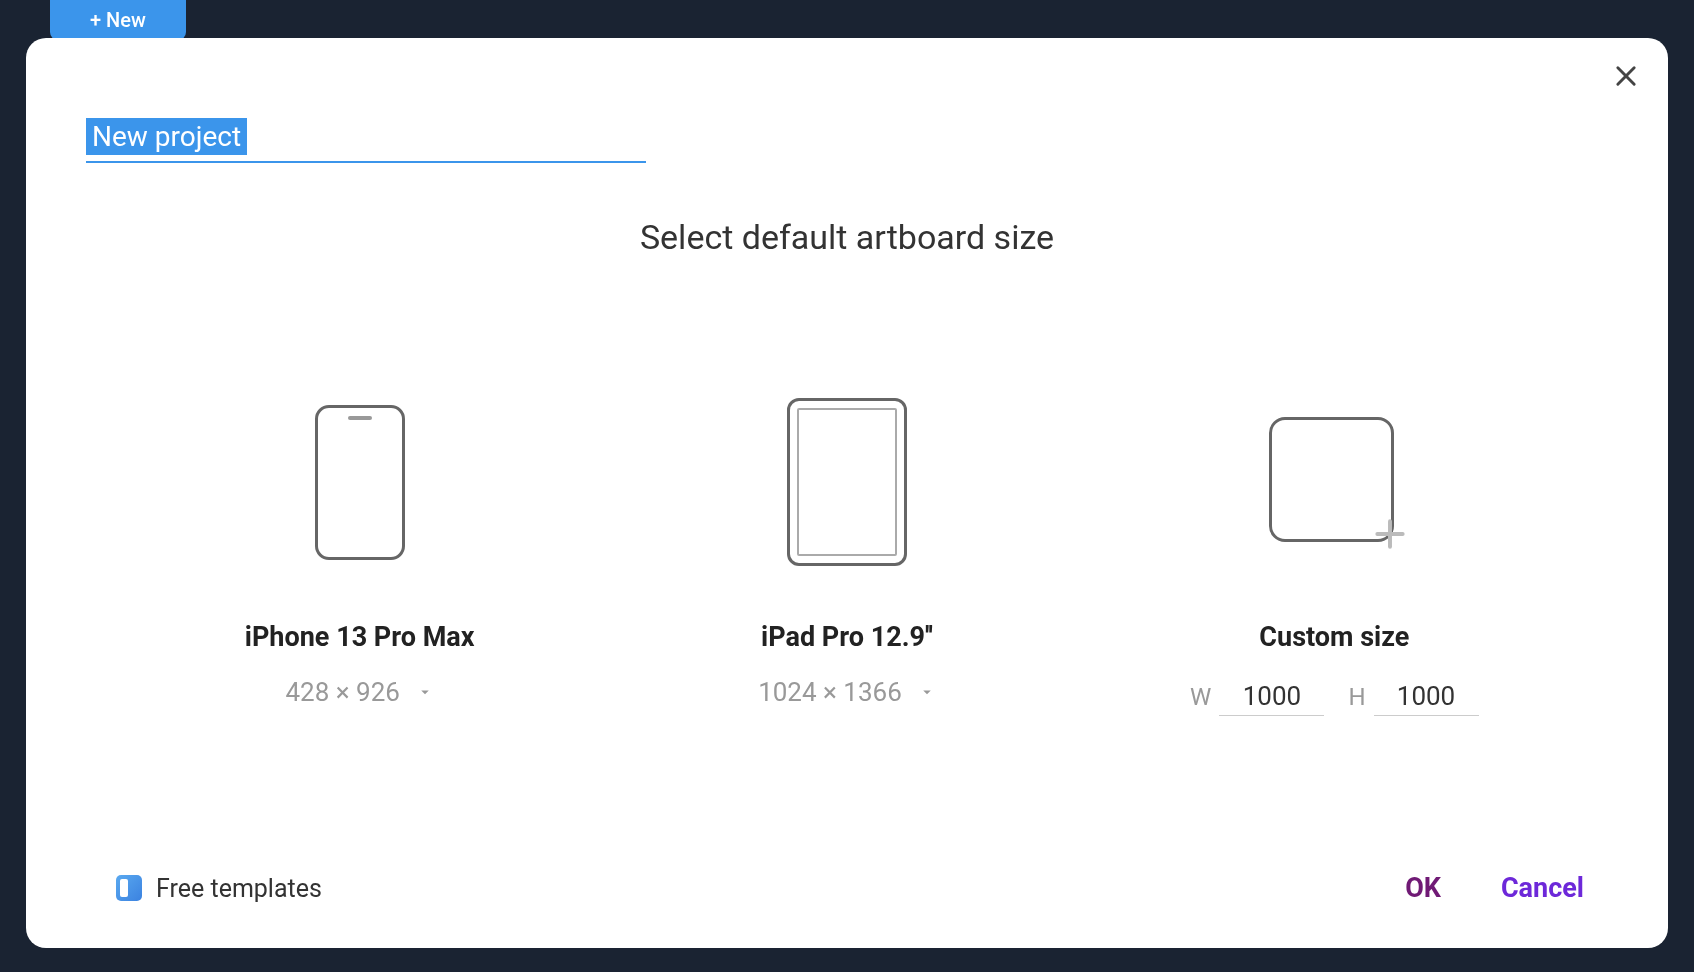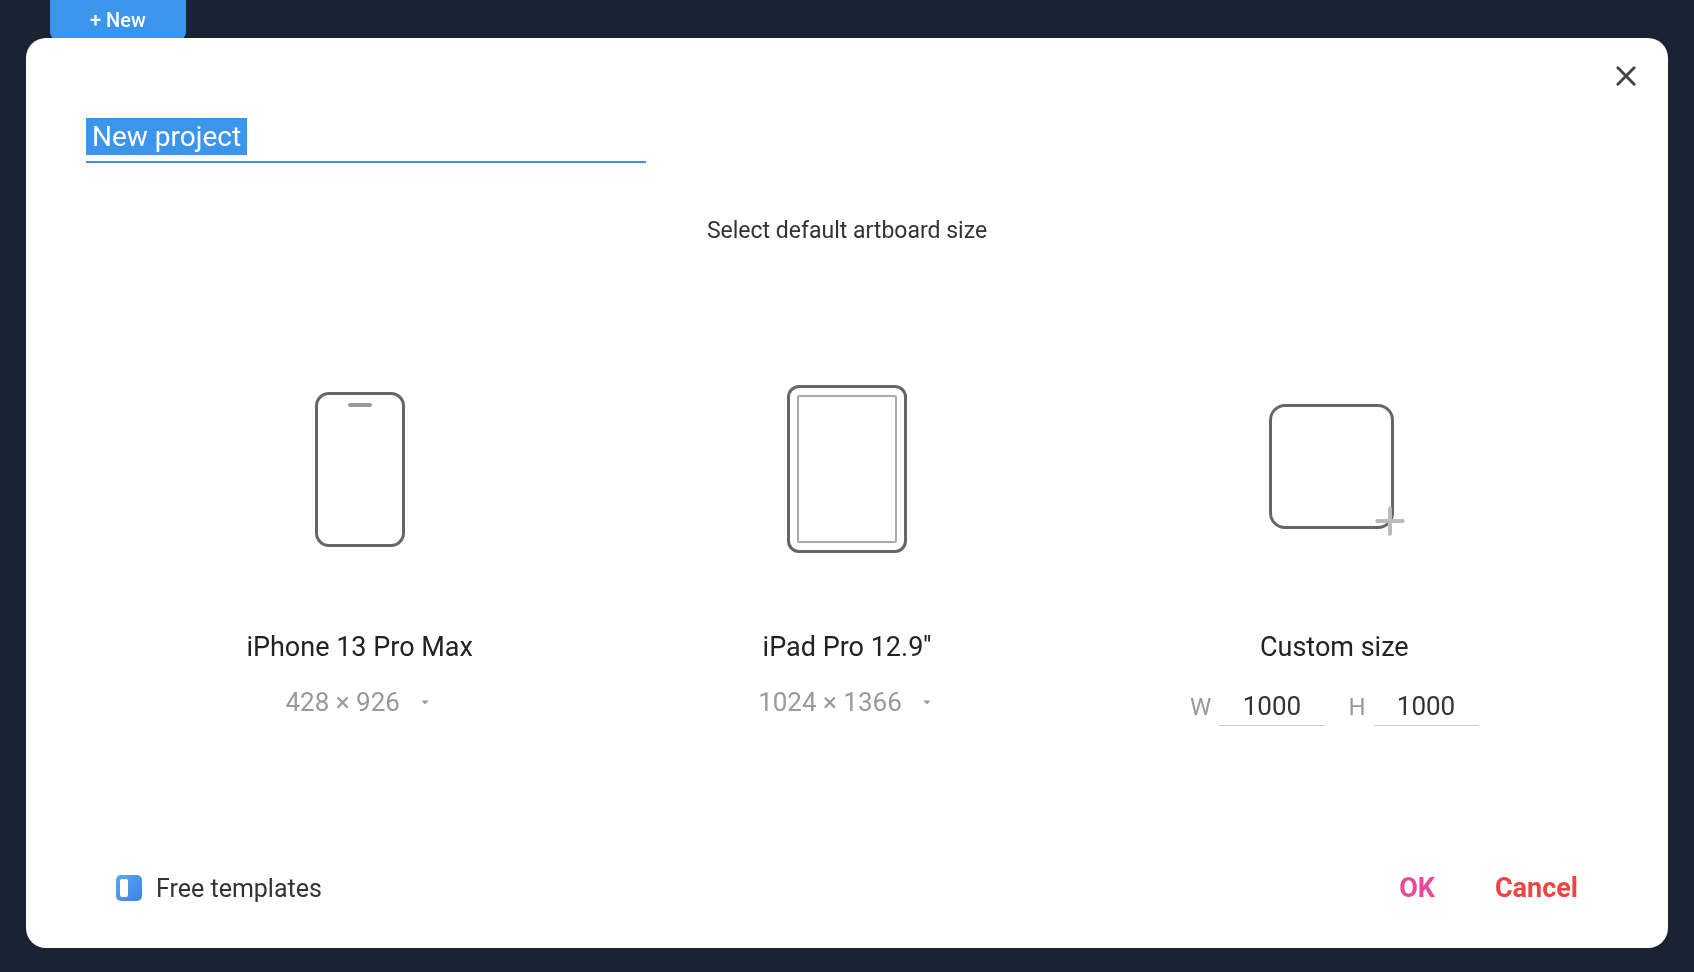--- a/index.html
+++ b/index.html
@@ -58,21 +58,21 @@
     .project-name {
       background: #3b95eb;
       color: #fff;
       font-size: 28px;
       padding: 2px 6px;
       display: inline-block;
       user-select: none;
     }
     .section-title {
       text-align: center;
-      font-size: 23px;
+      font-size: 34px;
       color: #333;
       margin-top: 54px;
       font-weight: 400;
     }
     .artboards {
       display: flex;
       justify-content: space-around;
       margin-top: 110px;
       padding: 0 30px;
     }
@@ -168,22 +168,22 @@
     .custom-plus {
       position: absolute;
       bottom: -10px;
       right: -10px;
       color: #bbb;
     }
     .custom-plus svg { width: 38px; height: 38px; }
     .artboard-title {
       font-size: 27px;
       color: #222;
-      margin-top: 47px;
-      font-weight: 400;
+      margin-top: 24px;
+      font-weight: 700;
     }
     .artboard-size {
       font-size: 26px;
       color: #999;
       margin-top: 24px;
       display: flex;
       align-items: center;
       gap: 16px;
     }
     .chevron-down {
@@ -213,21 +213,21 @@
       color: #333;
       text-align: center;
       padding: 4px 2px;
       outline: none;
       font-family: inherit;
     }
     .footer {
       position: absolute;
       bottom: 44px;
       left: 90px;
-      right: 90px;
+      right: 84px;
       display: flex;
       align-items: center;
       justify-content: space-between;
     }
     .templates-link {
       display: flex;
       align-items: center;
       gap: 14px;
       font-size: 25px;
       color: #333;
@@ -249,27 +249,27 @@
       height: 18px;
       background: #fff;
       border-radius: 2px;
     }
     .footer-buttons {
       display: flex;
       gap: 60px;
       align-items: center;
     }
     .ok-btn {
-      color: #ec4899;
+      color: #701a75;
       font-size: 27px;
       font-weight: 700;
       cursor: pointer;
     }
     .cancel-btn {
-      color: #ef4444;
+      color: #6d28d9;
       font-size: 27px;
       font-weight: 700;
       cursor: pointer;
     }
   </style>
 </head>
 <body>
 
 <div class="bg-toolbar">
   <div class="bg-new-btn">+  New</div>

